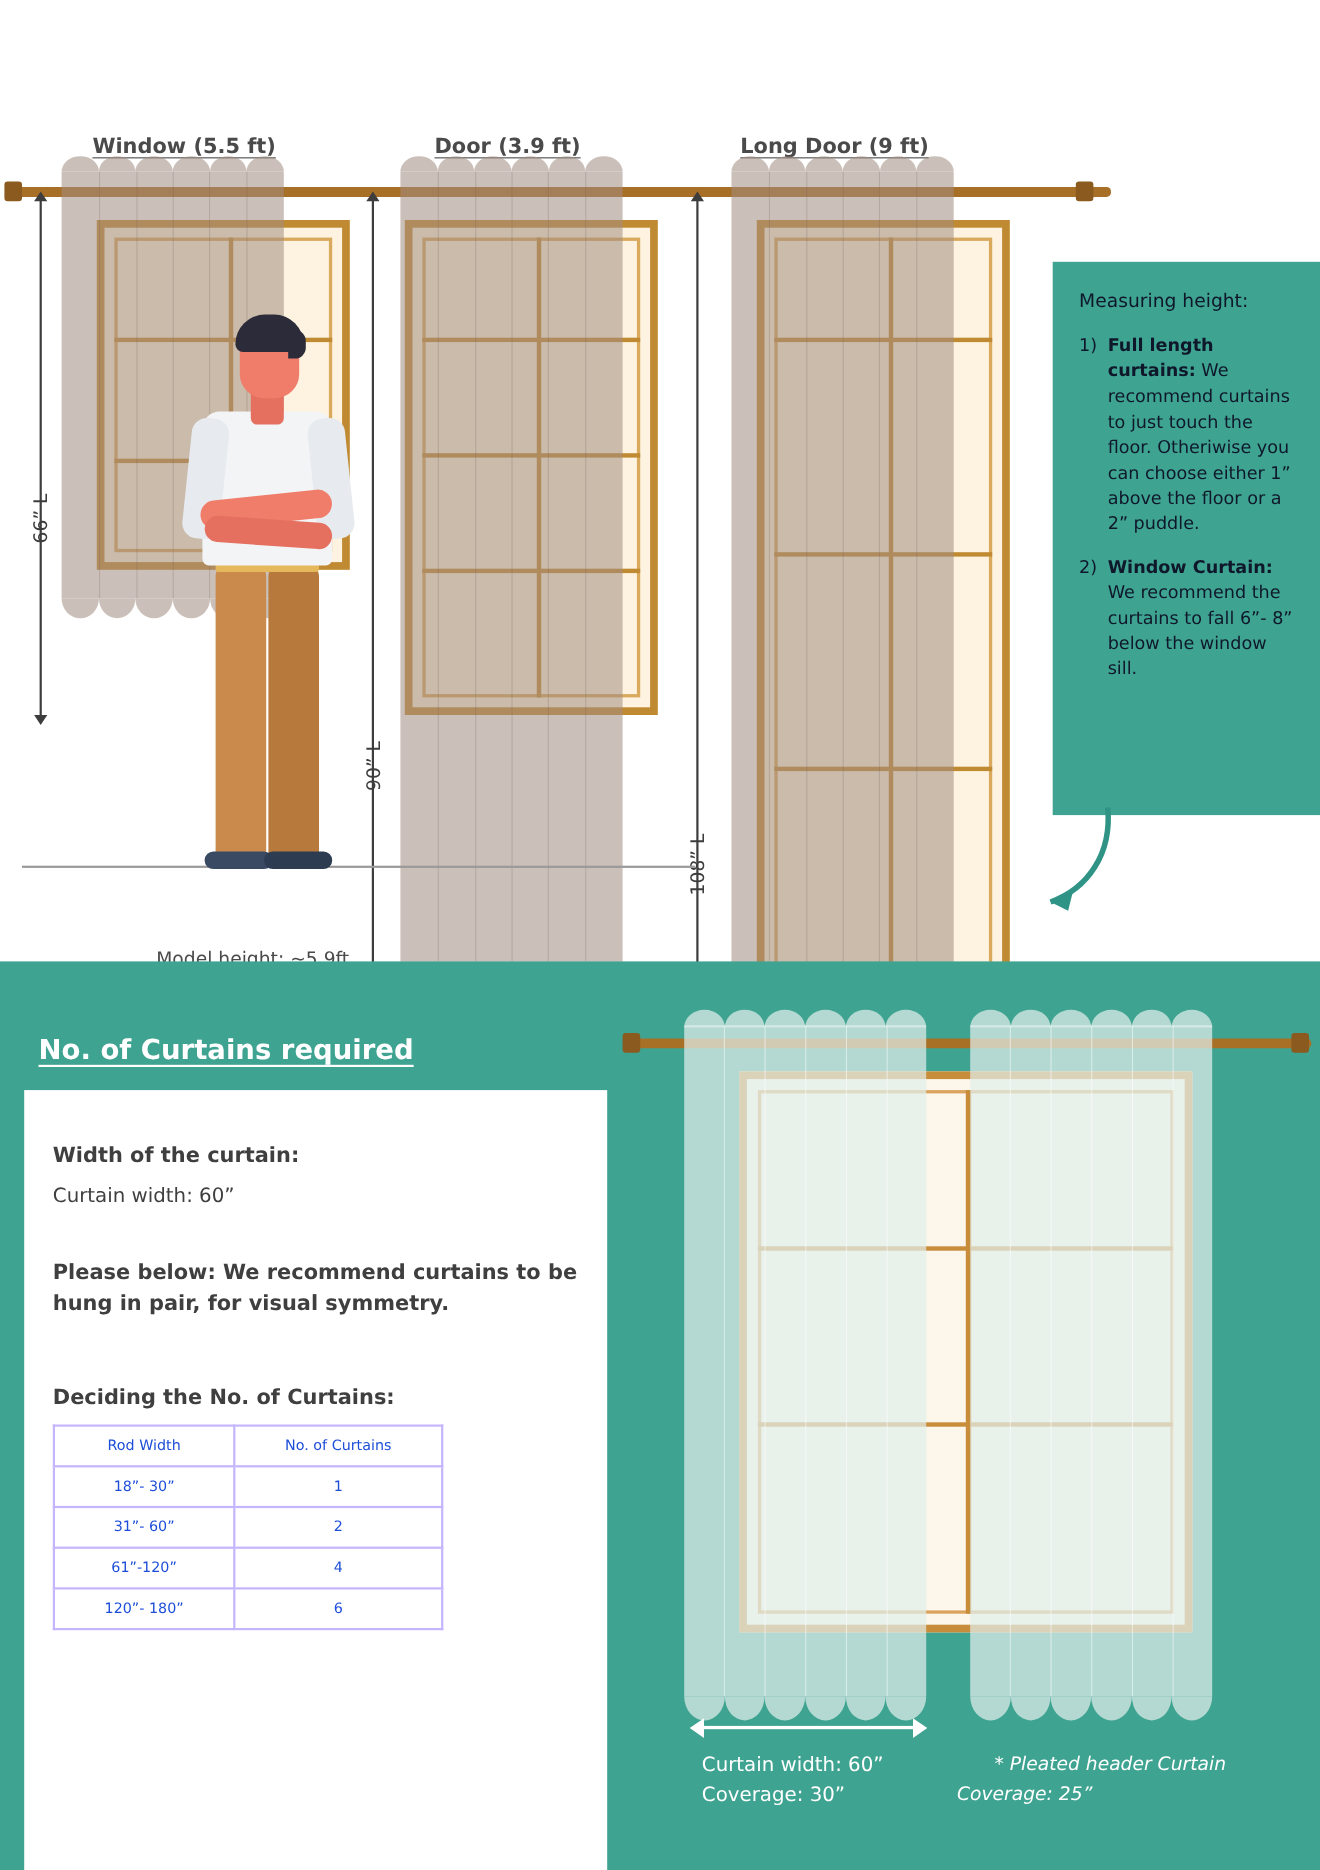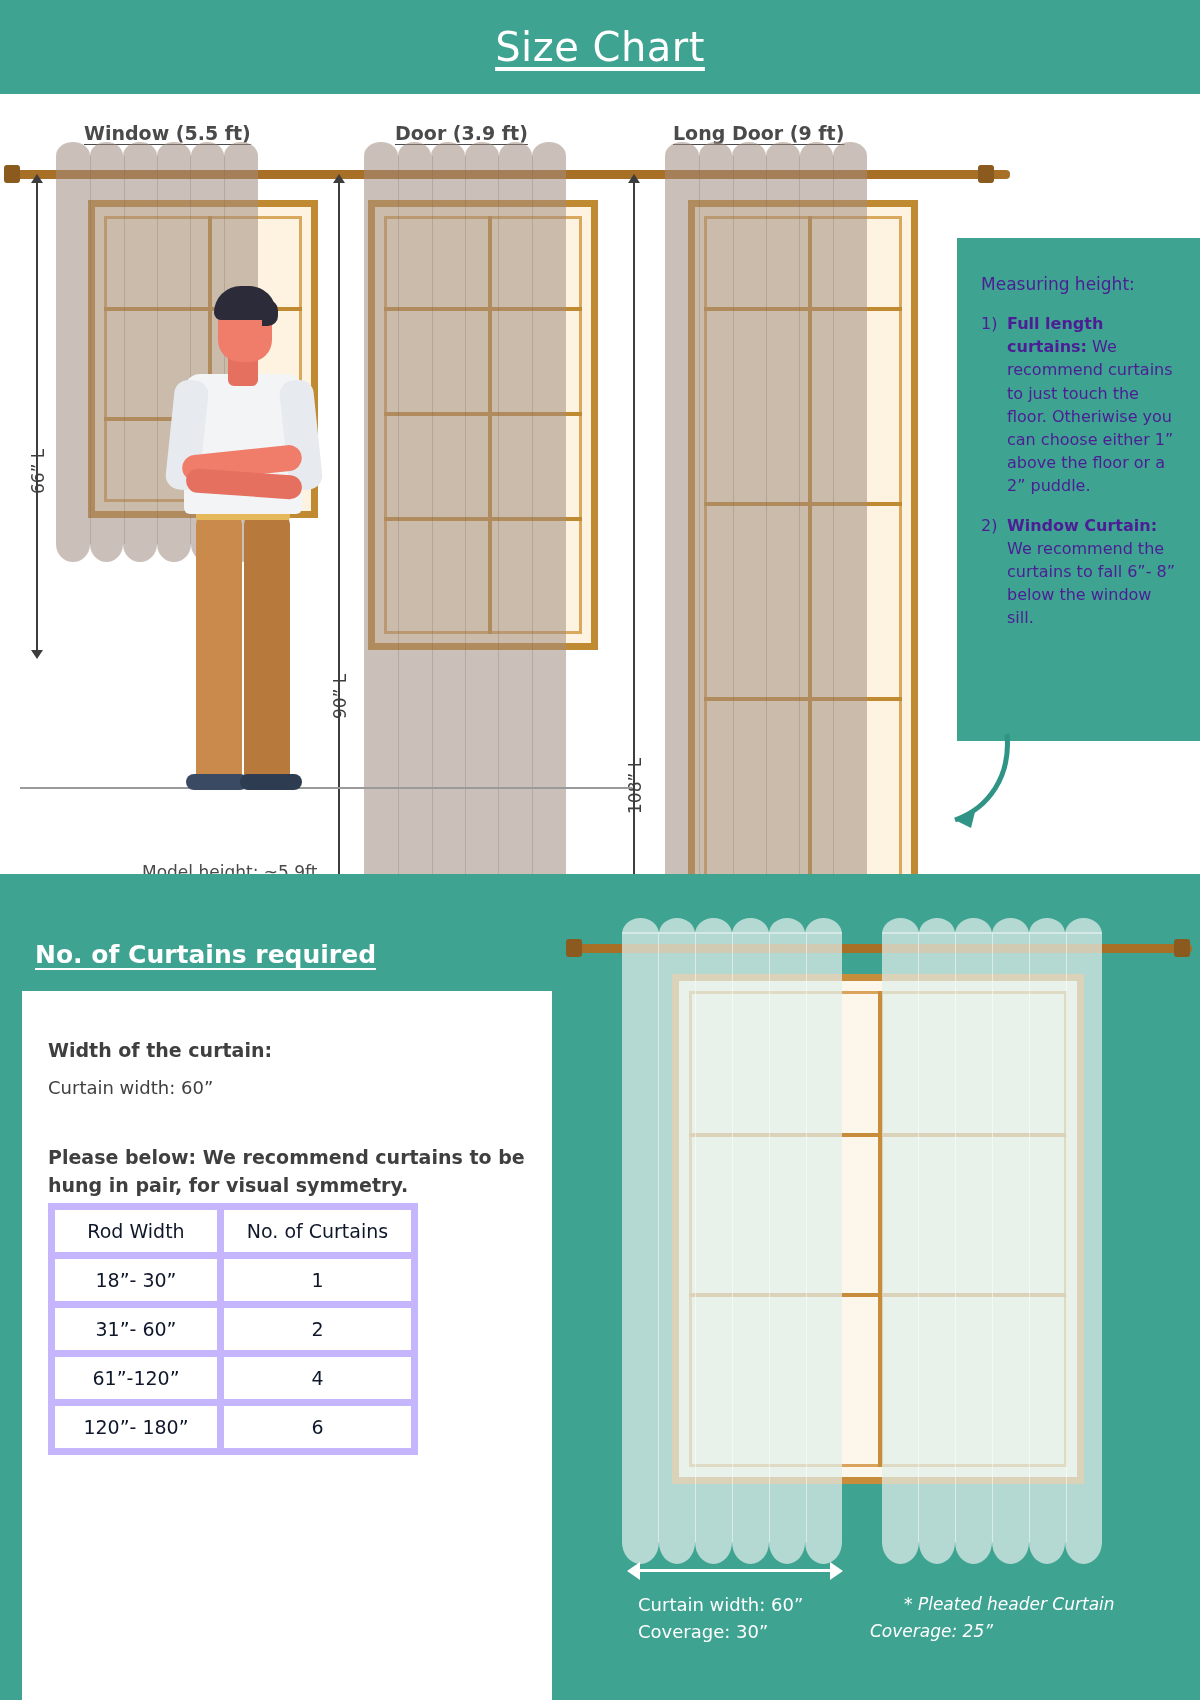--- a/index.html
+++ b/index.html
@@ -67,22 +67,22 @@
   .dim-text{
     position:absolute;color:#3d3d3d;font-size:17px;
     transform:rotate(-90deg);transform-origin:left top;white-space:nowrap;
   }
 
   .floor-line{position:absolute;height:2px;background:#9a9a9a;}
   .model-caption{position:absolute;color:#4a4a4a;font-size:17px;white-space:nowrap;}
 
   
   .note-box{
-    position:absolute;background:#3ea391;color:#4c1d95;
-    padding:36px 22px 18px 24px;box-sizing:border-box;
+    position:absolute;background:#3ea391;color:#0f172a;
+    padding:26px 22px 18px 24px;box-sizing:border-box;
   }
   .note-title{font-size:17px;margin-bottom:18px;}
   .note-item{display:flex;font-size:16px;line-height:1.45;margin-bottom:16px;}
   .note-num{width:26px;flex:none;}
   .note-body{flex:1;}
   .note-body b{font-weight:bold;}
 
   .curve-arrow{position:absolute;}
 
   
@@ -95,21 +95,21 @@
     position:absolute;left:22px;top:117px;width:530px;height:865px;background:#ffffff;
   }
   .card-pad{position:absolute;left:26px;top:48px;width:480px;color:#3f3f3f;}
   .card-h{font-size:19px;font-weight:bold;margin-bottom:16px;}
   .card-l{font-size:18px;margin-bottom:14px;}
   .card-note{font-size:19px;font-weight:bold;line-height:1.45;margin-top:46px;}
   .card-h2{font-size:19px;font-weight:bold;margin-top:60px;margin-bottom:14px;}
 
   table.rodtable{border-collapse:collapse;margin-top:4px;}
   table.rodtable td,table.rodtable th{
-    border:7px solid #c4b5fd;font-size:19px;font-weight:normal;color:#0f172a;
+    border:2px solid #c4b5fd;font-size:13px;font-weight:normal;color:#1d4ed8;
     padding:10px 6px;text-align:center;
   }
   table.rodtable th:first-child,table.rodtable td:first-child{width:150px;}
   table.rodtable th:last-child,table.rodtable td:last-child{width:175px;}
 
   
   .b-curtain{position:absolute;background:rgba(225,238,235,0.72);}
   .b-curtain .fold{position:absolute;top:0;bottom:0;width:1px;background:rgba(255,255,255,0.5);}
   .b-scallop-row{position:absolute;display:flex;}
   .b-scallop{flex:1;background:rgba(225,238,235,0.72);border-bottom-left-radius:50% 100%;border-bottom-right-radius:50% 100%;}
@@ -128,23 +128,20 @@
   .b-caption-i{position:absolute;color:#ffffff;font-size:17px;font-style:italic;line-height:1.5;white-space:nowrap;}
 
   
   .m-part{position:absolute;}
 </style>
 </head>
 <body>
 
 <div class="page">
 
-  <div class="header">
-    <div class="header-title">Size Chart</div>
-  </div>
 
   <div class="top-panel">
 
     <div class="col-label" style="left:84px;top:28px;">Window (5.5 ft)</div>
     <div class="col-label" style="left:395px;top:28px;">Door (3.9 ft)</div>
     <div class="col-label" style="left:673px;top:28px;">Long Door (9 ft)</div>
 
     <div class="rod" style="left:10px;top:76px;width:1000px;"></div>
     <div class="rod-cap" style="left:4px;top:71px;"></div>
     <div class="rod-cap" style="left:978px;top:71px;"></div>
@@ -312,20 +309,21 @@
 
     <div class="section-title">No. of Curtains required</div>
 
     <div class="white-card">
       <div class="card-pad">
         <div class="card-h">Width of the curtain:</div>
         <div class="card-l">Curtain width: 60”</div>
 
         <div class="card-note">Please below: We recommend curtains to be hung in pair, for visual symmetry.</div>
 
+        <div class="card-h2">Deciding the No. of Curtains:</div>
 
         <table class="rodtable">
           <tbody>
               <tr>
             <th>Rod Width</th>
             <th>No. of Curtains</th>
           </tr>
           <tr>
             <td>18”- 30”</td>
             <td>1</td>

